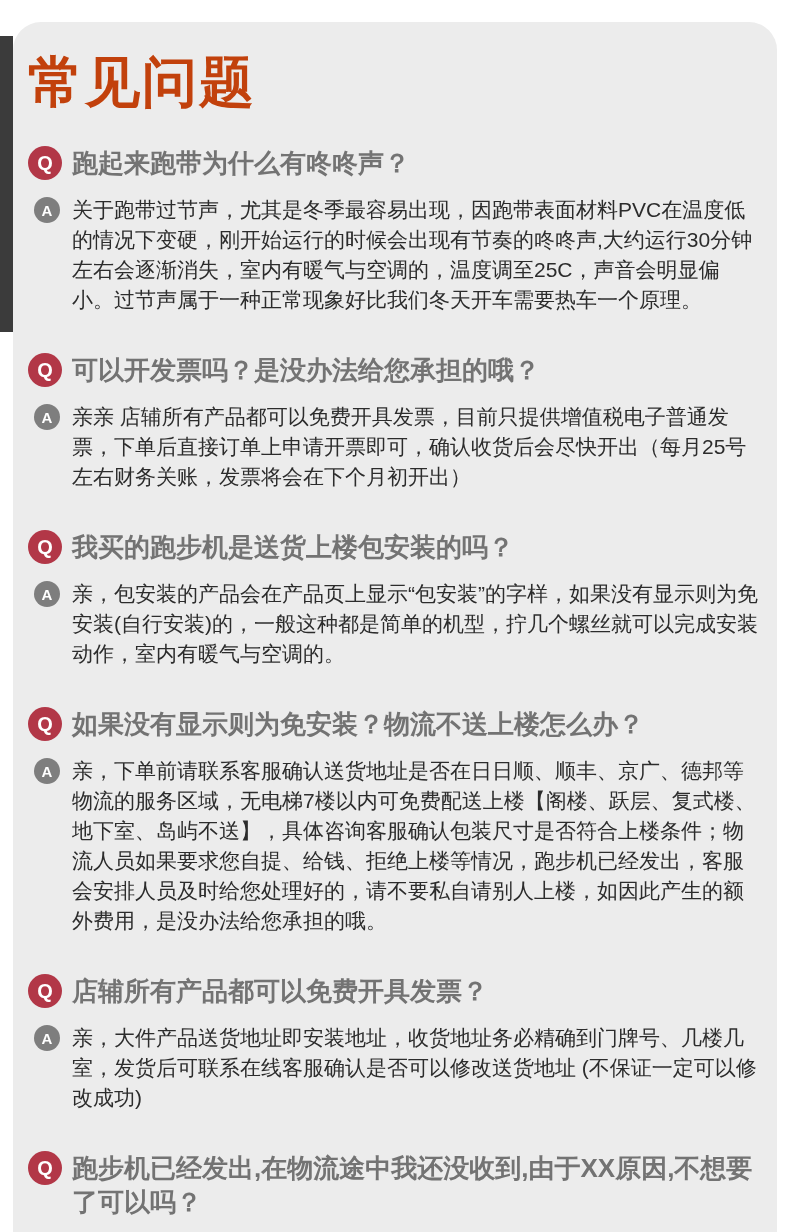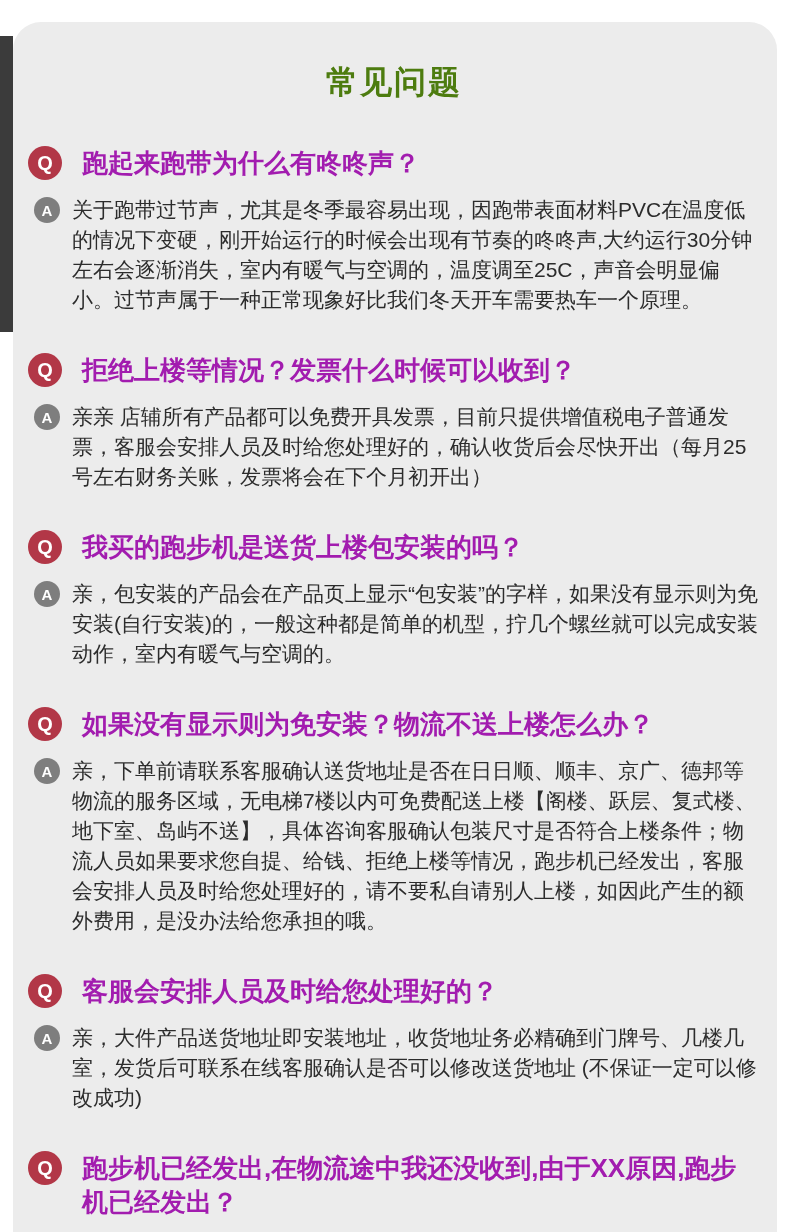--- a/index.html
+++ b/index.html
@@ -30,25 +30,25 @@
     top: 22px;
     width: 764px;
     height: 1210px;
     background: #ececec;
     border-radius: 28px 28px 0 0;
     box-sizing: border-box;
     padding: 34px 17px 0 15px;
   }
   h1.title {
     margin: 0;
-    text-align: center;
-    font-size: 32px;
+    text-align: left;
+    font-size: 55px;
     line-height: 52px;
     font-weight: bold;
-    color: #4d7c0f;
+    color: #c2410c;
     letter-spacing: 2px;
   }
   .qa { display: block; }
   .q-row {
     display: flex;
     align-items: flex-start;
     margin-top: 38px;
   }
   .q-badge {
     flex: none;
@@ -58,22 +58,22 @@
     background: #b23747;
     color: #ffffff;
     font-size: 20px;
     font-weight: bold;
     display: flex;
     align-items: center;
     justify-content: center;
   }
   .q-text {
     flex: 1;
-    margin-left: 20px;
-    color: #a21caf;
+    margin-left: 10px;
+    color: #737373;
     font-size: 26px;
     font-weight: bold;
     line-height: 34px;
   }
   .a-row {
     display: flex;
     align-items: flex-start;
     margin-top: 15px;
   }
   .a-badge {
@@ -114,25 +114,25 @@
     </div>
     <div class="a-row">
       <span class="a-badge">A</span>
       <span class="a-text">关于跑带过节声，尤其是冬季最容易出现，因跑带表面材料PVC在温度低的情况下变硬，刚开始运行的时候会出现有节奏的咚咚声,大约运行30分钟左右会逐渐消失，室内有暖气与空调的，温度调至25C，声音会明显偏小。过节声属于一种正常现象好比我们冬天开车需要热车一个原理。</span>
     </div>
   </section>
 
   <section class="qa">
     <div class="q-row">
       <span class="q-badge">Q</span>
-      <span class="q-text">拒绝上楼等情况？发票什么时候可以收到？</span>
+      <span class="q-text">可以开发票吗？是没办法给您承担的哦？</span>
     </div>
     <div class="a-row">
       <span class="a-badge">A</span>
-      <span class="a-text">亲亲 店辅所有产品都可以免费开具发票，目前只提供增值税电子普通发票，客服会安排人员及时给您处理好的，确认收货后会尽快开出（每月25号左右财务关账，发票将会在下个月初开出）</span>
+      <span class="a-text">亲亲 店辅所有产品都可以免费开具发票，目前只提供增值税电子普通发票，下单后直接订单上申请开票即可，确认收货后会尽快开出（每月25号左右财务关账，发票将会在下个月初开出）</span>
     </div>
   </section>
 
   <section class="qa">
     <div class="q-row">
       <span class="q-badge">Q</span>
       <span class="q-text">我买的跑步机是送货上楼包安装的吗？</span>
     </div>
     <div class="a-row">
       <span class="a-badge">A</span>
@@ -147,30 +147,30 @@
     </div>
     <div class="a-row">
       <span class="a-badge">A</span>
       <span class="a-text">亲，下单前请联系客服确认送货地址是否在日日顺、顺丰、京广、德邦等物流的服务区域，无电梯7楼以内可免费配送上楼【阁楼、跃层、复式楼、地下室、岛屿不送】，具体咨询客服确认包装尺寸是否符合上楼条件；物流人员如果要求您自提、给钱、拒绝上楼等情况，跑步机已经发出，客服会安排人员及时给您处理好的，请不要私自请别人上楼，如因此产生的额外费用，是没办法给您承担的哦。</span>
     </div>
   </section>
 
   <section class="qa">
     <div class="q-row">
       <span class="q-badge">Q</span>
-      <span class="q-text">客服会安排人员及时给您处理好的？</span>
+      <span class="q-text">店辅所有产品都可以免费开具发票？</span>
     </div>
     <div class="a-row">
       <span class="a-badge">A</span>
       <span class="a-text">亲，大件产品送货地址即安装地址，收货地址务必精确到门牌号、几楼几室，发货后可联系在线客服确认是否可以修改送货地址 (不保证一定可以修改成功)</span>
     </div>
   </section>
 
   <section class="qa">
     <div class="q-row">
       <span class="q-badge">Q</span>
-      <span class="q-text">跑步机已经发出,在物流途中我还没收到,由于XX原因,跑步机已经发出？</span>
+      <span class="q-text">跑步机已经发出,在物流途中我还没收到,由于XX原因,不想要了可以吗？</span>
     </div>
 
   </section>
 </div>
   </div>
 </div>
 
 </body></html>

